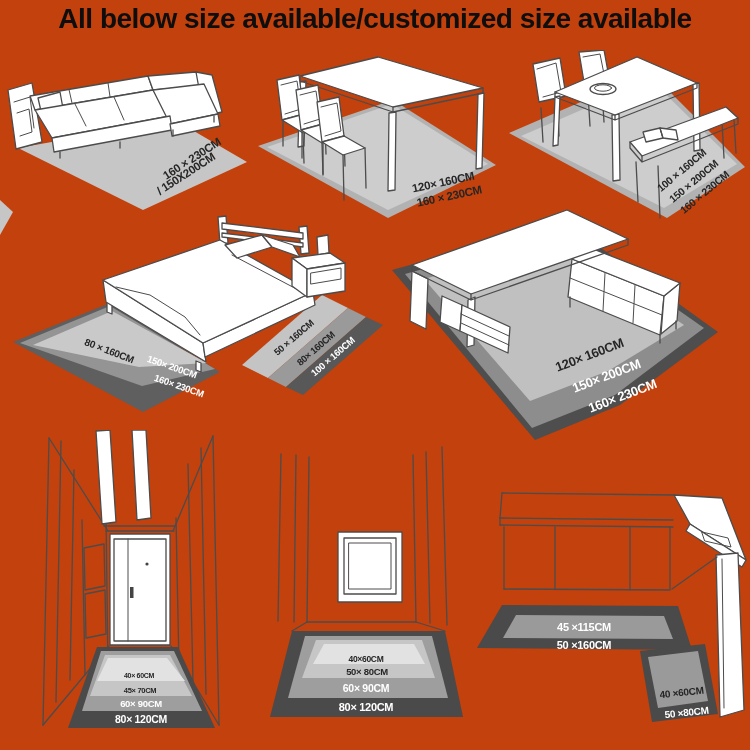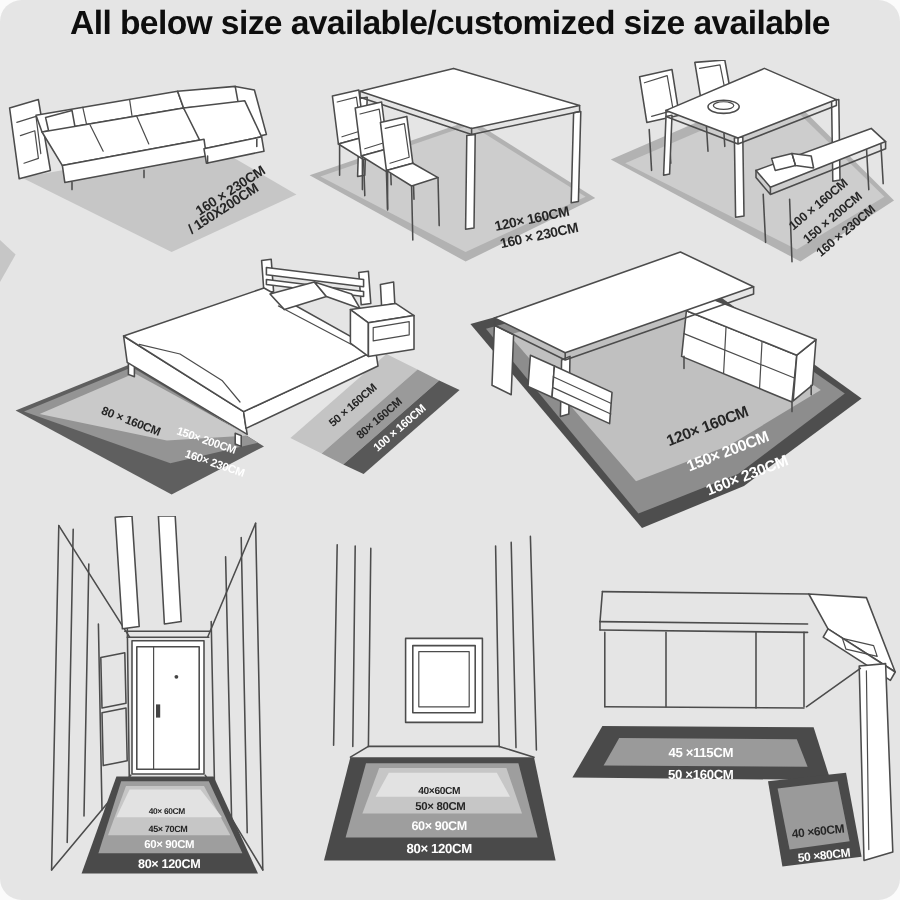--- a/index.html
+++ b/index.html
@@ -1,18 +1,18 @@
 <!DOCTYPE html>
 <html><head>
 <meta charset="utf-8">
 <style>
   html,body{margin:0;padding:0;}
   body{width:750px;height:750px;background:#fbfbfb;overflow:hidden;position:relative;
        font-family:"Liberation Sans",sans-serif;}
-  .page{position:absolute;inset:0;width:750px;height:750px;background:#e5e5e5;border-radius:18px;}
+  .page{position:absolute;inset:0;width:750px;height:750px;background:#c2410c;}
   .title{position:absolute;top:3px;left:0;width:750px;text-align:center;
          font-size:28px;font-weight:bold;color:#0e0e0e;letter-spacing:-0.5px;}
   .scene{position:absolute;}
   svg text{font-family:"Liberation Sans",sans-serif;font-weight:bold;letter-spacing:-0.3px;}
   .lbl-dark{fill:#262626;}
   .lbl-white{fill:#ffffff;}
   .ln{fill:none;stroke:#4c4c4c;stroke-width:1.3;stroke-linejoin:round;stroke-linecap:round;}
   .wh{fill:#ffffff;stroke:#4c4c4c;stroke-width:1.3;stroke-linejoin:round;}
   .thin{stroke-width:1;}
 </style>

